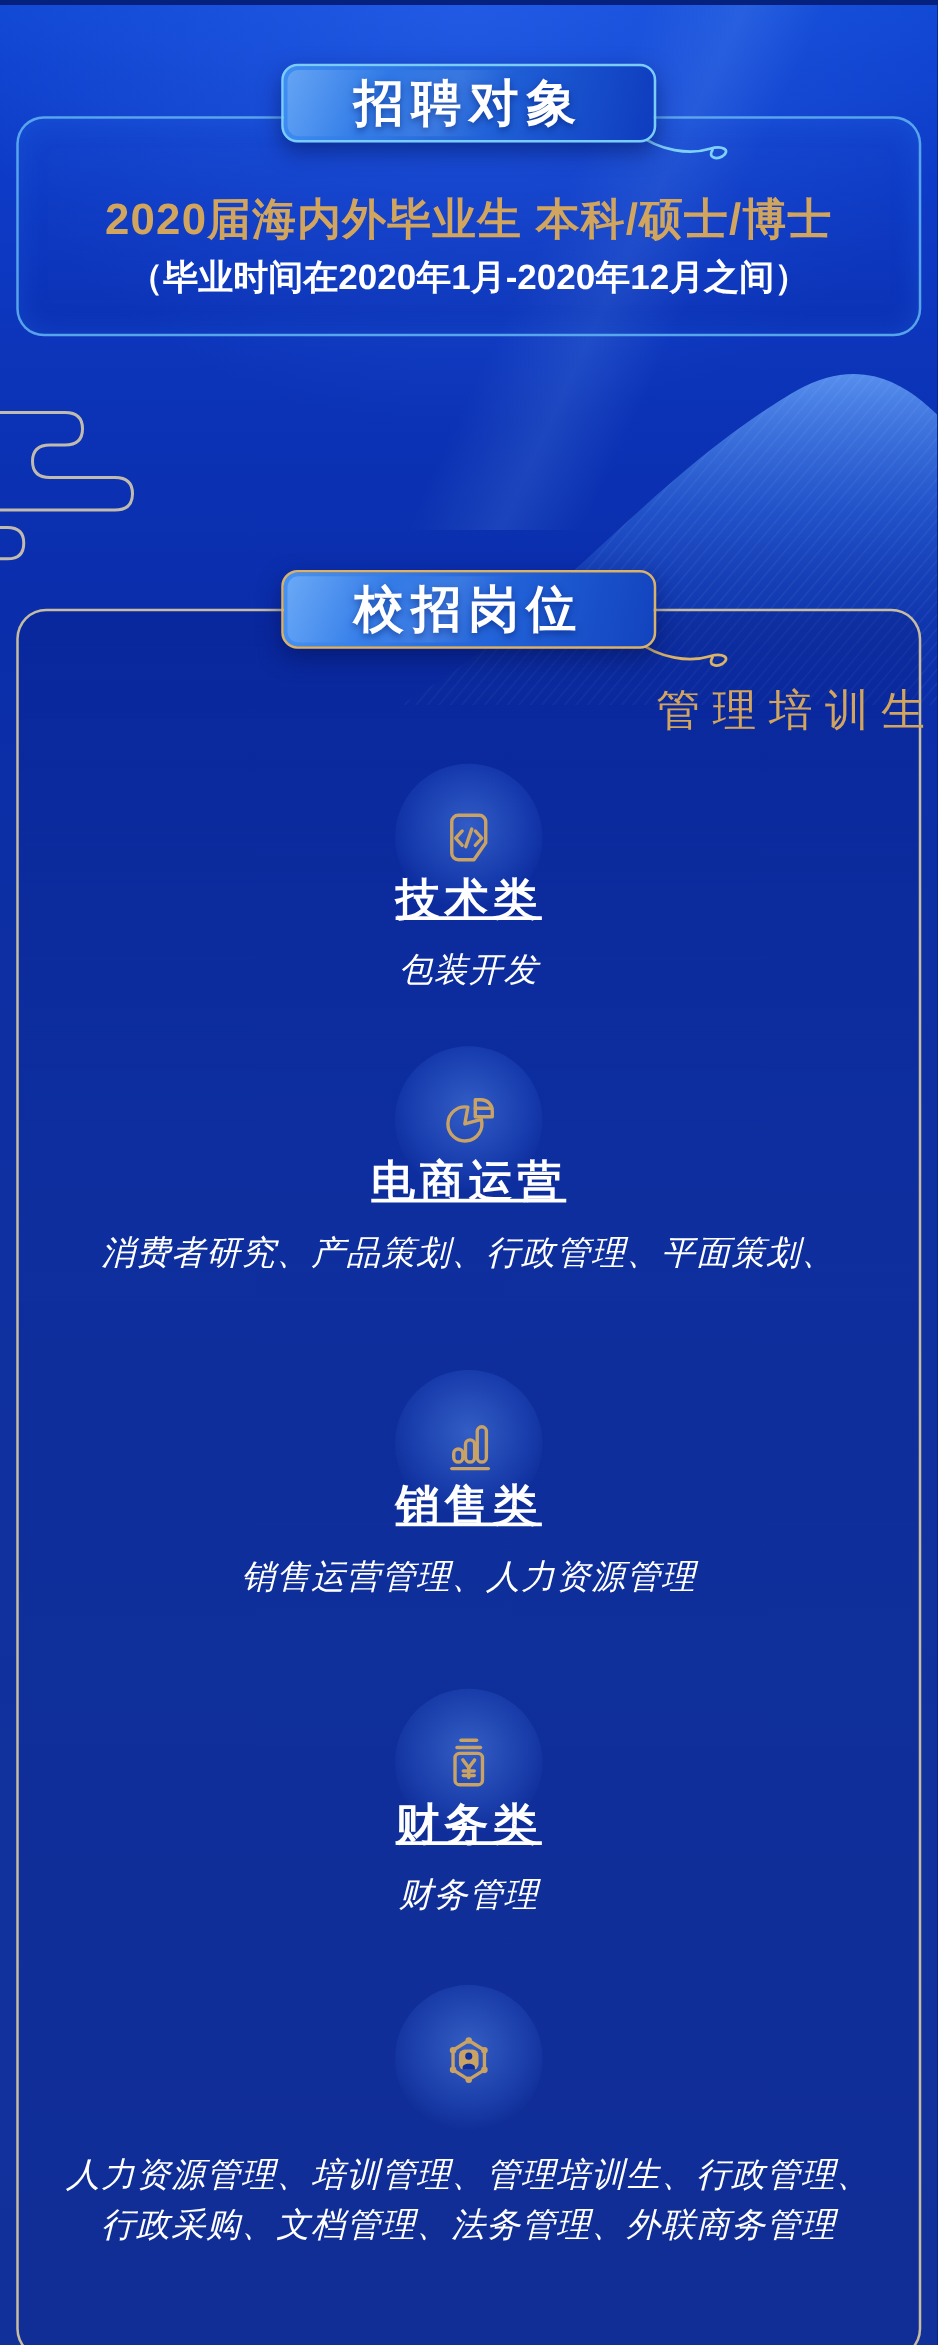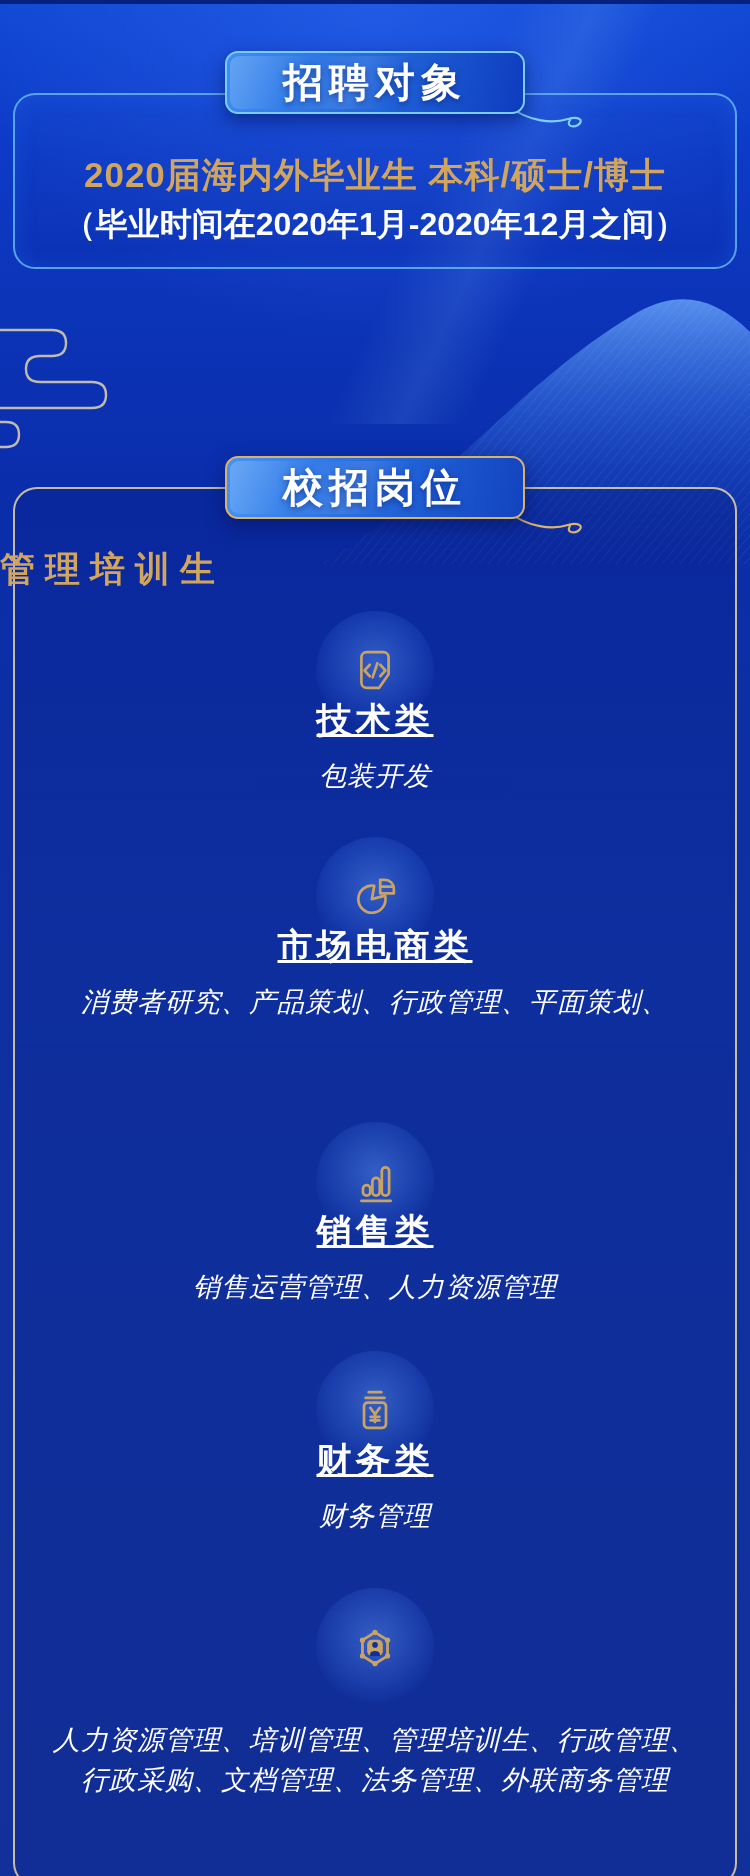--- a/index.html
+++ b/index.html
@@ -51,39 +51,39 @@
   .flourish { position:absolute; z-index:5; }
   .f-blue { left:508px; top:101px; }
   .f-gold { left:508px; top:507px; }
 
   .headline-gold {
     position:absolute; left:0; top:148px; width:100%; text-align:center; z-index:3;
     font-size:35px; font-weight:700; color:#d2a55e; letter-spacing:1px;
   }
   .headline-note {
     position:absolute; left:0; top:199px; width:100%; text-align:center; z-index:3;
-    font-size:32px; font-weight:700; color:#ffffff;
+    font-size:28px; font-weight:700; color:#ffffff;
   }
   .subtitle {
-    position:absolute; left:0; top:543px; width:100%; text-align:left; z-index:3;
-    font-size:35px; font-weight:700; color:#d2a55e; letter-spacing:10px; line-height:44px;
+    position:absolute; left:0; top:543px; width:100%; text-align:right; z-index:3;
+    font-size:35px; font-weight:400; color:#d2a55e; letter-spacing:10px; line-height:44px;
   }
 
   .category { position:absolute; left:0; width:100%; text-align:center; z-index:3; }
   .icon-glow {
     width:118px; height:118px; margin:0 auto; border-radius:50%;
     display:flex; align-items:center; justify-content:center;
     background:radial-gradient(circle at 50% 42%, rgba(95,150,245,.46) 0%, rgba(55,105,220,.26) 52%, rgba(30,70,190,0) 74%);
   }
   .cat-label { margin-top:-31px; font-size:35px; font-weight:700; letter-spacing:4px; line-height:44px; color:#fff;text-decoration:underline; }
   .cat-roles { margin-top:14px; font-size:27px; line-height:40px; font-weight:400; color:#fff; letter-spacing:1px;font-style:italic; }
 
   .cat-1 { top:607px; }
   .cat-2 { top:833px; }
-  .cat-3 { top:1118px; }
+  .cat-3 { top:1092px; }
   .cat-4 { top:1347px; }
   .cat-5 { top:1584px; }
 
   .icon-stroke { stroke:#c9a265; stroke-width:2.6; fill:none; stroke-linecap:round; stroke-linejoin:round; }
   .icon-fill   { fill:#c9a265; }
 </style>
 </head>
 <body>
 
 <div class="page">
@@ -151,21 +151,21 @@
   </div>
 
   <div class="category cat-2">
     <div class="icon-glow">
       <svg width="46" height="46" viewBox="0 0 44 44">
         <path class="icon-stroke" d="M21.3 12.2 A13 13 0 1 0 31.6 21.6 L19 25 Z"></path>
         <path class="icon-stroke" d="M27 6.5 h4.5 a8.5 8.5 0 0 1 8.5 8.5 v4.5 h-13 z"></path>
         <path class="icon-stroke" d="M27 13 h12.5"></path>
       </svg>
     </div>
-    <div class="cat-label">市场电商类</div>
+    <div class="cat-label">电商运营</div>
     <div class="cat-roles">
       <div>消费者研究、产品策划、行政管理、平面策划、</div>
     </div>
   </div>
 
   <div class="category cat-3">
     <div class="icon-glow">
       <svg width="46" height="46" viewBox="0 0 44 44">
         <rect class="icon-stroke" x="10.5" y="26" width="7" height="10" rx="3.5"></rect>
         <rect class="icon-stroke" x="19.5" y="19" width="7" height="17" rx="3.5"></rect>

